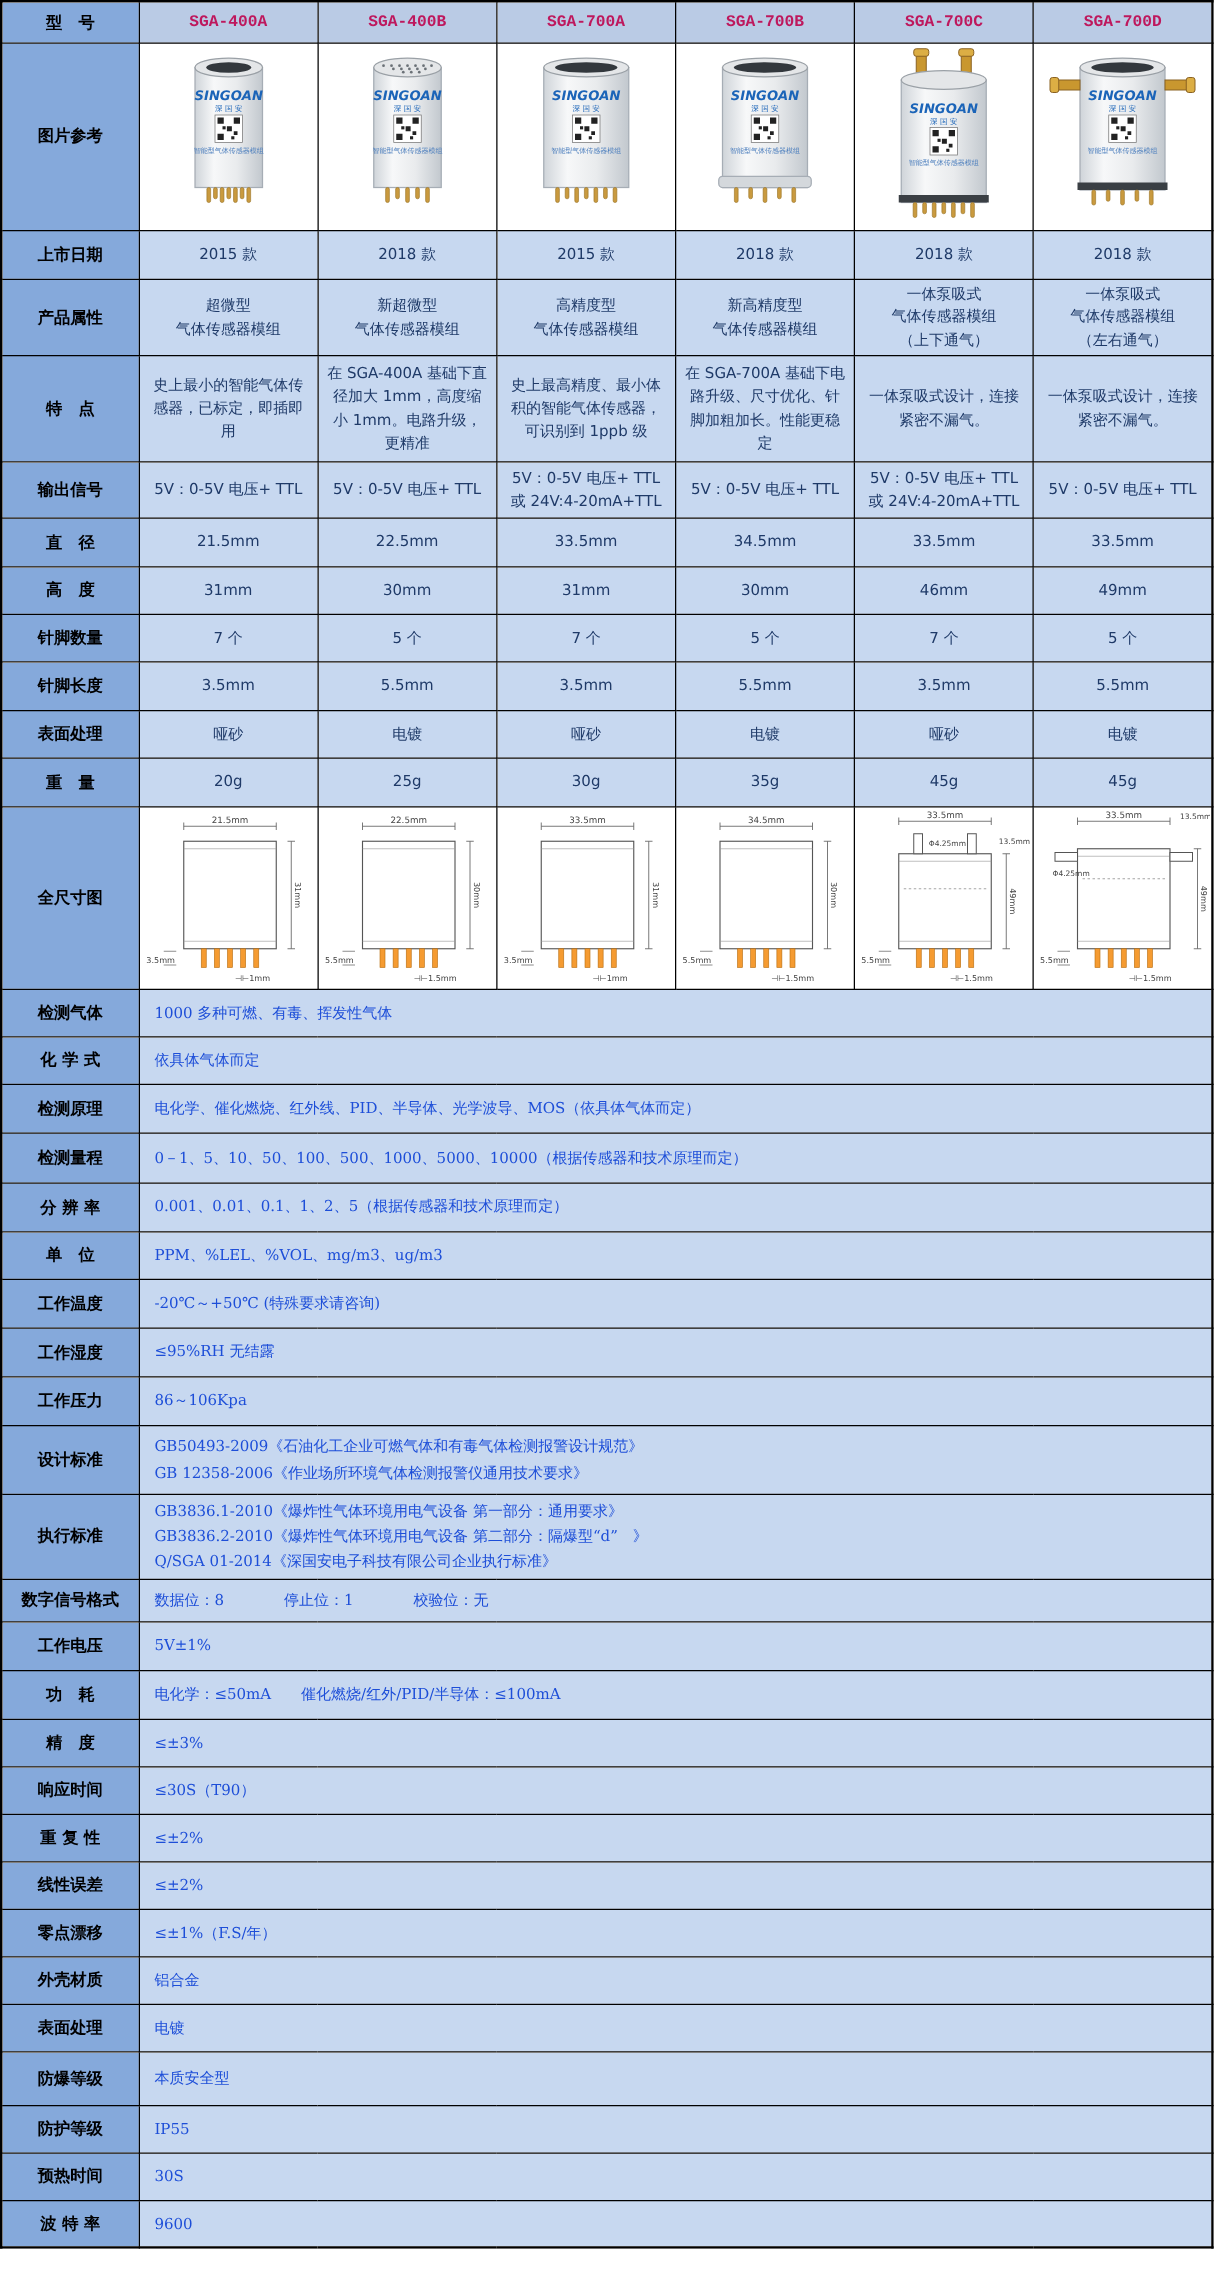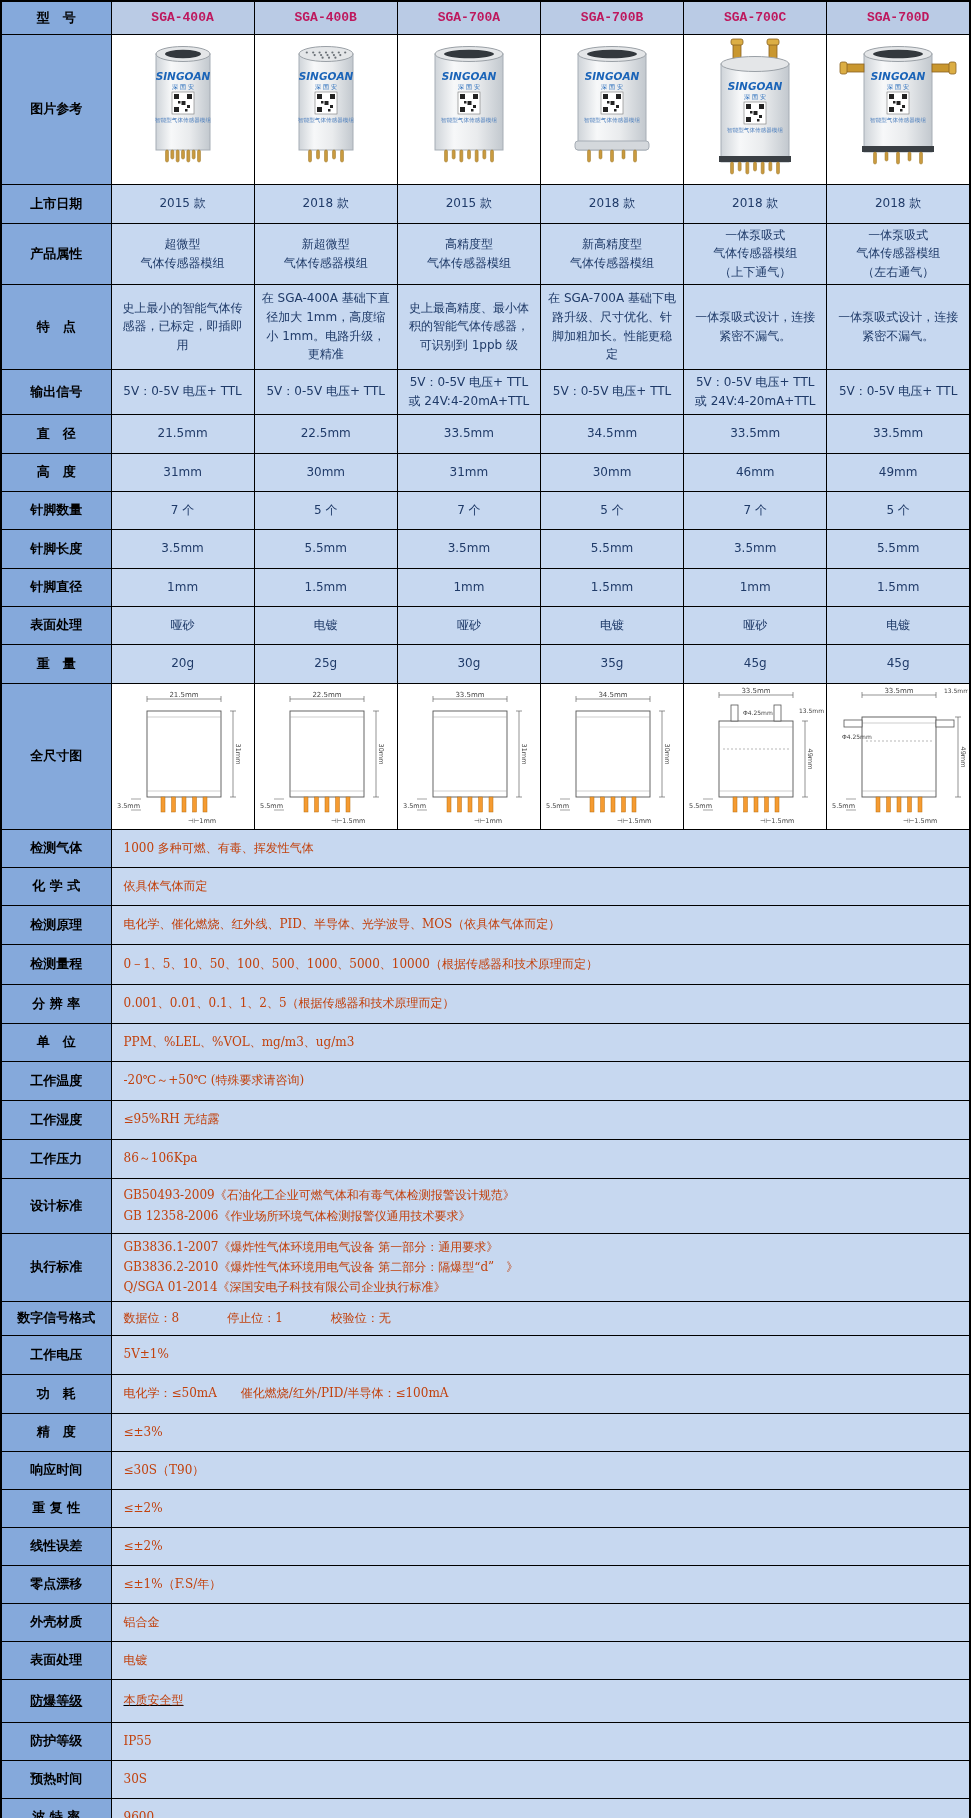--- a/index.html
+++ b/index.html
@@ -5,21 +5,21 @@
   html,body{margin:0;padding:0;background:#fff;}
   body{font-family:"DejaVu Sans","Liberation Sans",sans-serif;}
   .page{width:971px;}
   table{width:971px;border-collapse:collapse;table-layout:fixed;border:2px solid #000;}
   td{border:1px solid #000;vertical-align:middle;overflow:hidden;}
   col.c-label{width:110px;}
   .lbl{background:#85a9db;color:#000;font-weight:bold;font-size:13px;text-align:center;padding:2px 3px;white-space:pre-line;}
   .mhead{background:#bacbe5;color:#be185d;font-weight:bold;font-size:13px;text-align:center;font-family:"Liberation Mono","DejaVu Sans Mono",monospace;}
   .val{background:#c7d8f0;color:#1f3a68;font-size:12px;text-align:center;padding:2px 6px;white-space:pre-line;line-height:1.55;}
   .imgcell,.diagcell{background:#fff;text-align:center;padding:0;}
-  .fullval{background:#c7d8f0;color:#c2410c;font-size:12px;text-align:left;padding:3px 22px 3px 12px;white-space:pre-wrap;line-height:1.7;font-family:"DejaVu Serif","Liberation Serif",serif;}
+  .fullval{background:#c7d8f0;color:#1d4ed8;font-size:12px;text-align:left;padding:3px 22px 3px 12px;white-space:pre-wrap;line-height:1.7;font-family:"DejaVu Serif","Liberation Serif",serif;}
   svg{display:block;margin:0 auto;}
   svg text{font-family:"DejaVu Sans","Liberation Sans",sans-serif;}
 </style>
 </head>
 <body>
 
 <div class="page">
   <table>
     <colgroup>
         <col class="c-label">
@@ -365,29 +365,20 @@
         <tr style="height: 39px;">
           <td class="lbl">针脚长度</td>
           <td class="val">3.5mm</td>
           <td class="val">5.5mm</td>
           <td class="val">3.5mm</td>
           <td class="val">5.5mm</td>
           <td class="val">3.5mm</td>
           <td class="val">5.5mm</td>
         </tr>
         <tr style="height: 38px;">
-          <td class="lbl">针脚直径</td>
-          <td class="val">1mm</td>
-          <td class="val">1.5mm</td>
-          <td class="val">1mm</td>
-          <td class="val">1.5mm</td>
-          <td class="val">1mm</td>
-          <td class="val">1.5mm</td>
-        </tr>
-        <tr style="height: 38px;">
           <td class="lbl">表面处理</td>
           <td class="val">哑砂</td>
           <td class="val">电镀</td>
           <td class="val">哑砂</td>
           <td class="val">电镀</td>
           <td class="val">哑砂</td>
           <td class="val">电镀</td>
         </tr>
         <tr style="height: 39px;">
           <td class="lbl">重　量</td>
@@ -579,21 +570,21 @@
           <td class="lbl">工作压力</td>
           <td class="fullval" colspan="6">86～106Kpa</td>
         </tr>
         <tr style="height: 55px;">
           <td class="lbl">设计标准</td>
           <td class="fullval" colspan="6">GB50493-2009《石油化工企业可燃气体和有毒气体检测报警设计规范》
 GB 12358-2006《作业场所环境气体检测报警仪通用技术要求》</td>
         </tr>
         <tr style="height: 62px;">
           <td class="lbl">执行标准</td>
-          <td class="fullval" colspan="6">GB3836.1-2007《爆炸性气体环境用电气设备 第一部分：通用要求》
+          <td class="fullval" colspan="6">GB3836.1-2010《爆炸性气体环境用电气设备 第一部分：通用要求》
 GB3836.2-2010《爆炸性气体环境用电气设备 第二部分：隔爆型“d”　》
 Q/SGA 01-2014《深国安电子科技有限公司企业执行标准》</td>
         </tr>
         <tr style="height: 34px;">
           <td class="lbl">数字信号格式</td>
           <td class="fullval" colspan="6">数据位：8　　　　停止位：1　　　　校验位：无</td>
         </tr>
         <tr style="height: 39px;">
           <td class="lbl">工作电压</td>
           <td class="fullval" colspan="6">5V±1%</td>
@@ -623,21 +614,21 @@
           <td class="fullval" colspan="6">≤±1%（F.S/年）</td>
         </tr>
         <tr style="height: 38px;">
           <td class="lbl">外壳材质</td>
           <td class="fullval" colspan="6">铝合金</td>
         </tr>
         <tr style="height: 38px;">
           <td class="lbl">表面处理</td>
           <td class="fullval" colspan="6">电镀</td>
         </tr>
-        <tr style="height: 43px; text-decoration: underline;">
+        <tr style="height: 43px;">
           <td class="lbl">防爆等级</td>
           <td class="fullval" colspan="6">本质安全型</td>
         </tr>
         <tr style="height: 38px; margin-top: 15px;">
           <td class="lbl">防护等级</td>
           <td class="fullval" colspan="6">IP55</td>
         </tr>
         <tr style="height: 38px;">
           <td class="lbl">预热时间</td>
           <td class="fullval" colspan="6">30S</td>

